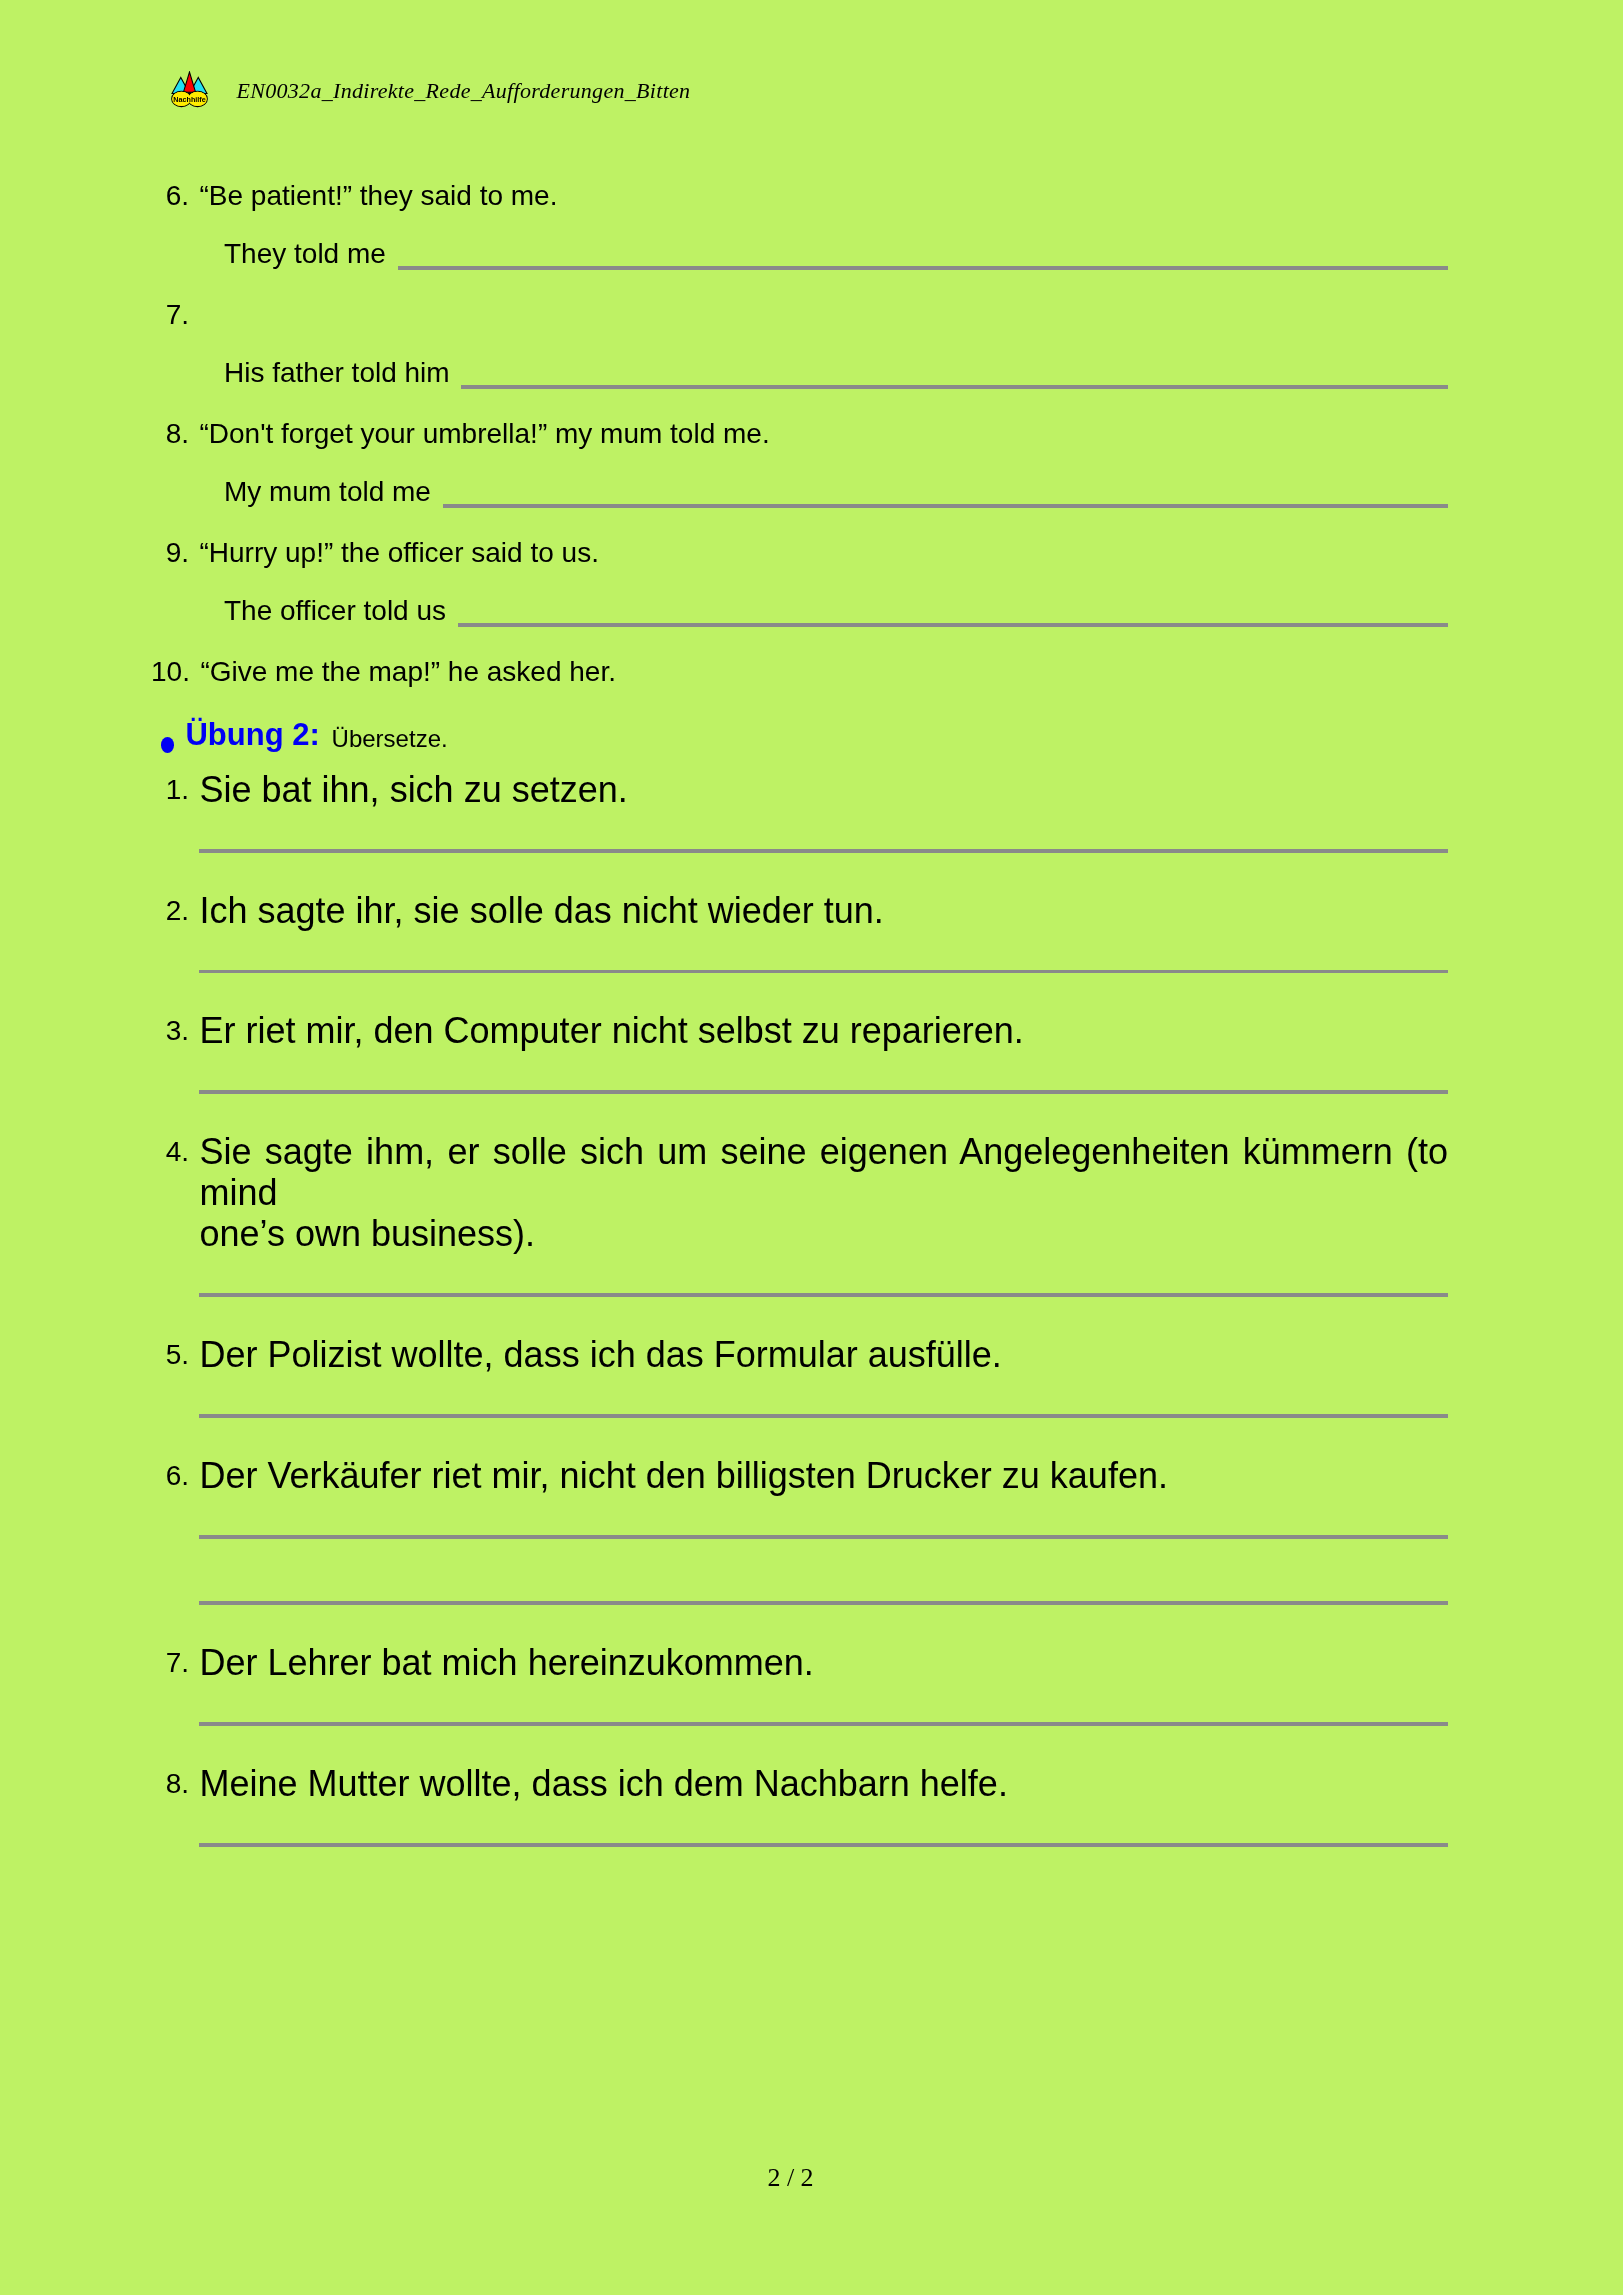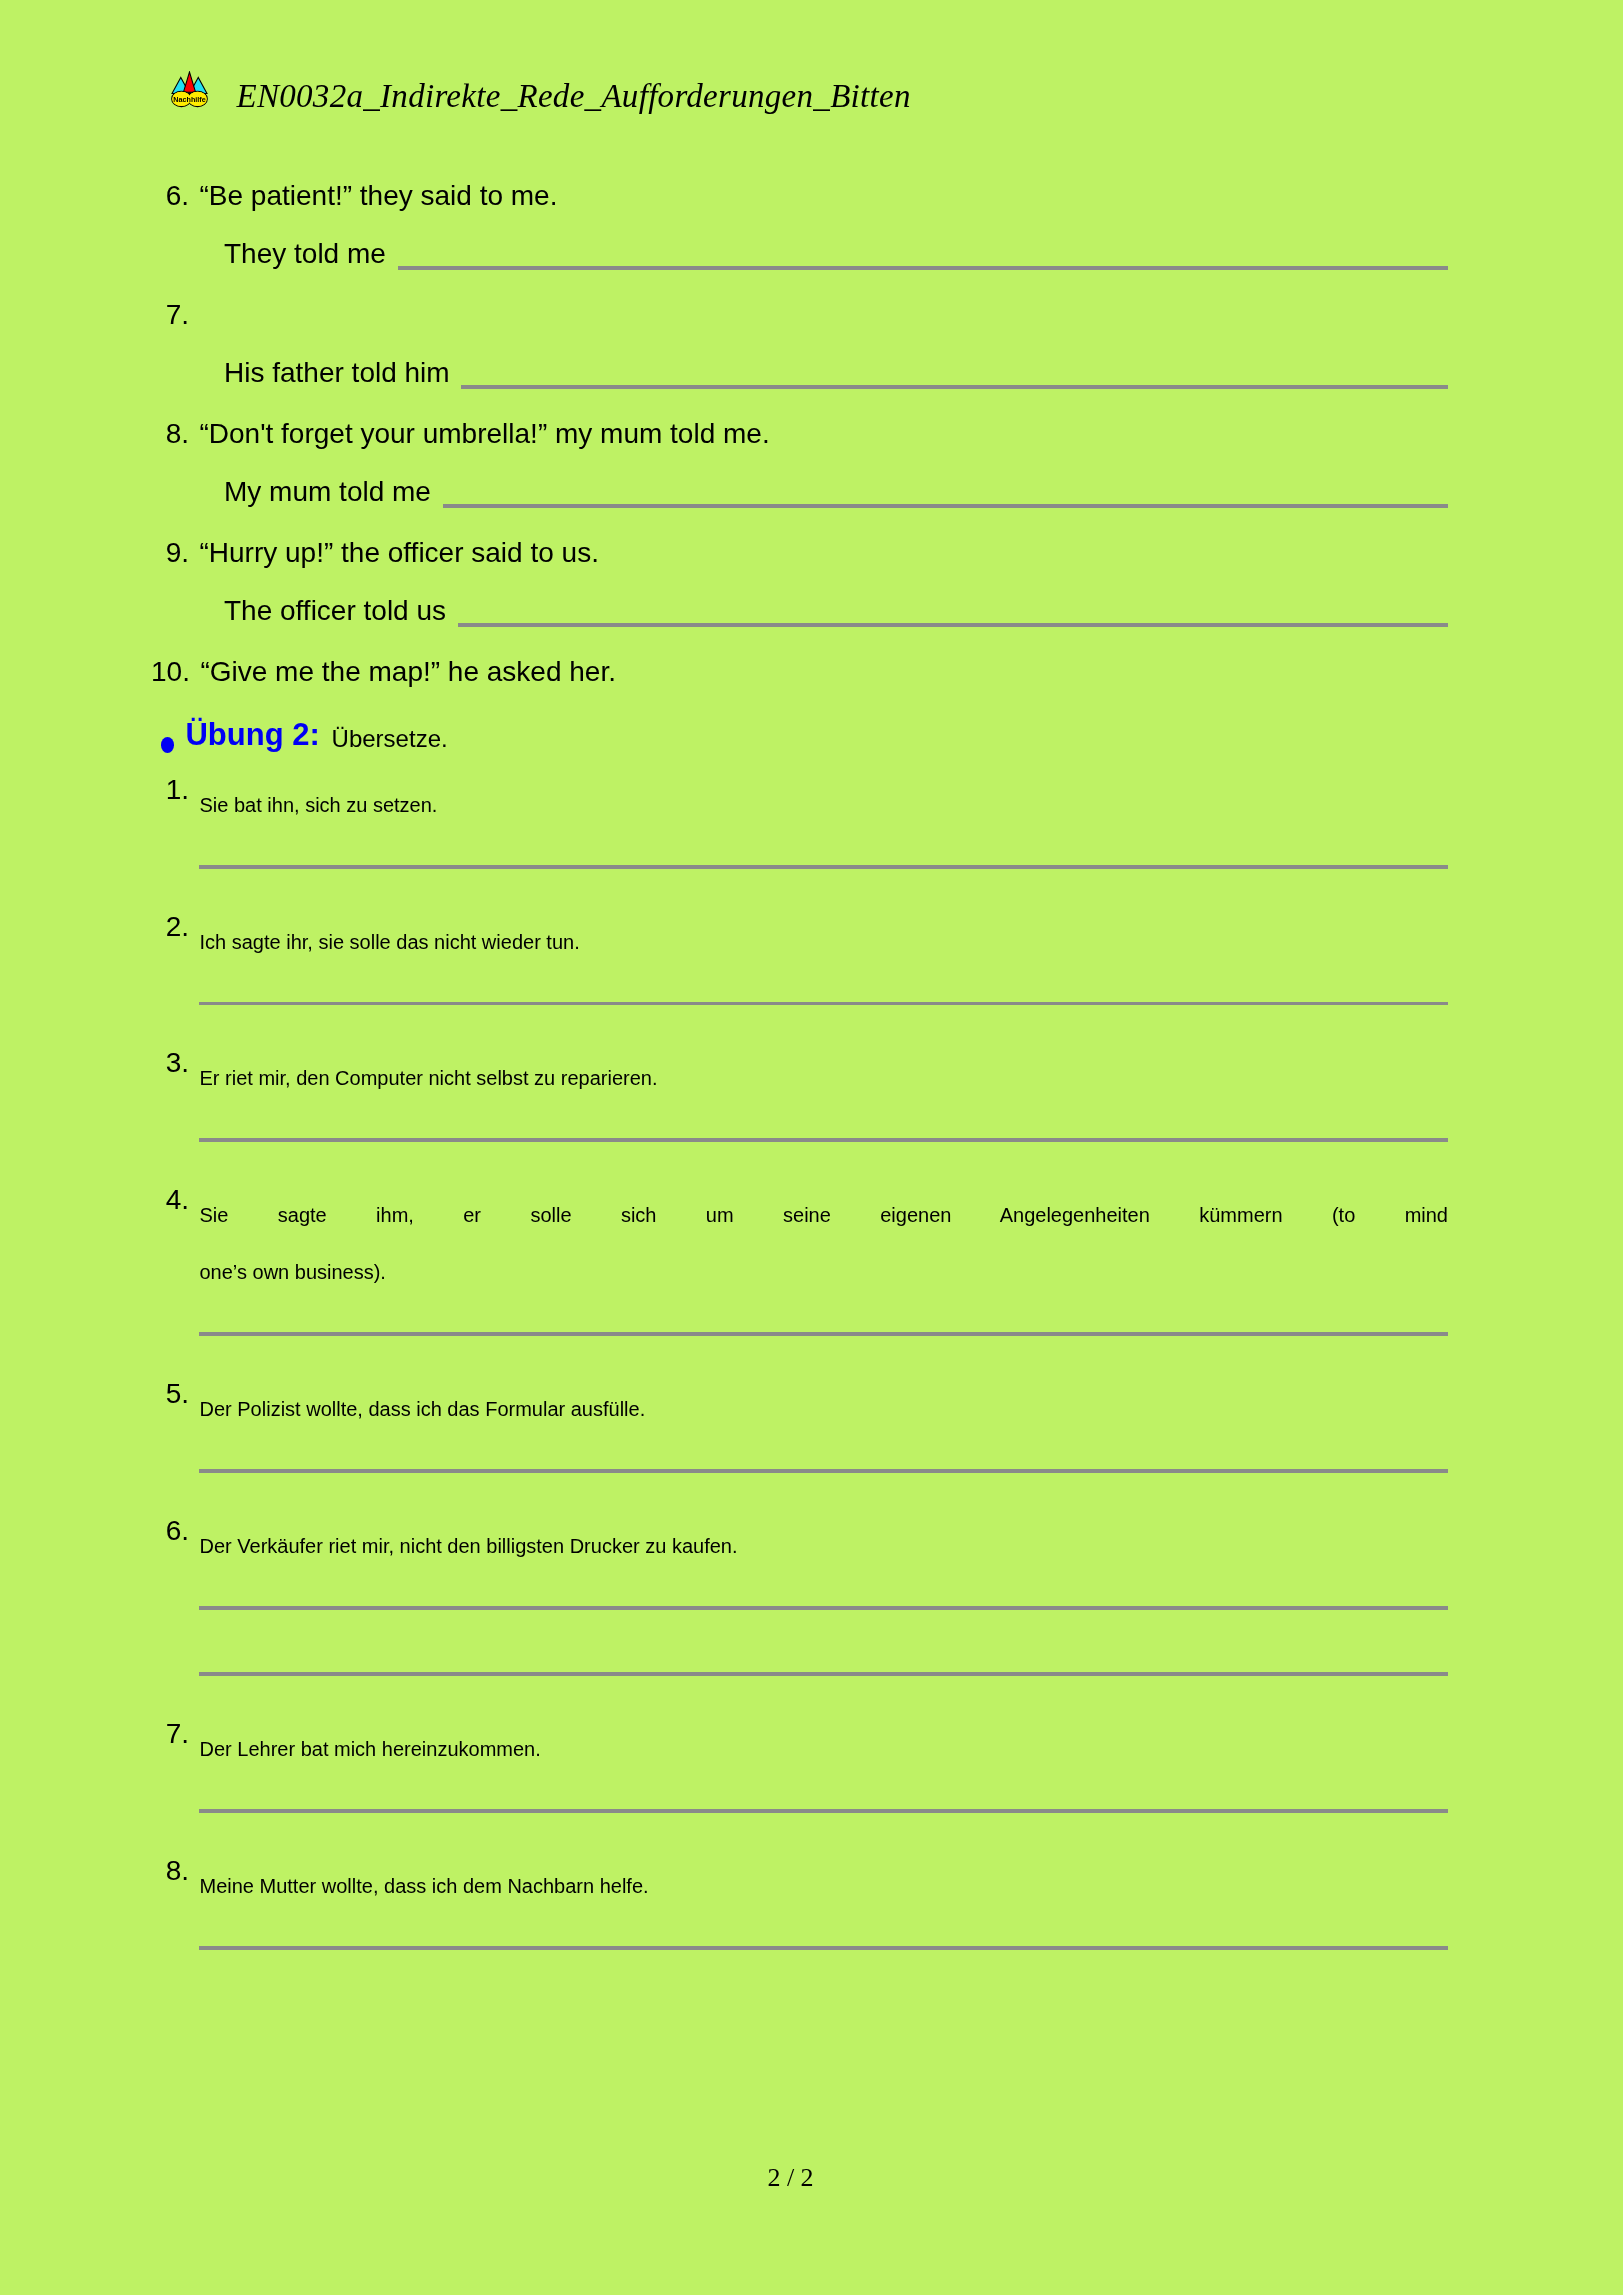--- a/index.html
+++ b/index.html
@@ -15,21 +15,21 @@
   }
 
   
   .header { position:absolute; top:71px; left:170px; display:flex; align-items:flex-start; }
   .logo { width:39px; height:37px; flex:0 0 auto; }
   .doc-title {
     margin-left:27.5px;
     padding-top:6.5px;
     font-family:"Liberation Serif","DejaVu Serif",serif;
     font-style:italic;
-    font-size:33px;
+    font-size:22px;
     line-height:1.15;
     letter-spacing:0.3px;
     white-space:nowrap;
   }
 
   
   .content { position:absolute; top:175px; left:151px; width:1297px; }
 
   .num {
     flex:0 0 38px;
@@ -59,21 +59,21 @@
   
   .u2-header { display:flex; align-items:flex-end; margin-top:15px; padding-left:9.8px; height:41px; }
   .bullet { width:13.7px; height:16.4px; border-radius:50%; background:#0000f5; flex:0 0 auto; }
   .u2-label { margin-left:11px; font-size:31px; font-weight:bold; color:#0000f5; white-space:nowrap; }
   .u2-instr { margin-left:11.8px; font-size:24px; white-space:nowrap; }
 
   
   .u2-item { margin-top:37px; }
   .u2-item.first { margin-top:15.7px; }
   .u2-row { display:flex; }
-  .u2-text { font-size:20px; line-height:41px; width:1249px;margin-top:16px; }
+  .u2-text { font-size:36px; line-height:41px; width:1249px; }
   .u2-text.justify { text-align:justify; text-align-last:justify; }
   .u2-cont { display:flex; }
   .u2-cont .num { visibility:hidden; }
   .ans-line { width:1249px; margin-left:48px; margin-top:39px; height:3.9px; background:#8a8a8a; }
   .ans-line.second { margin-top:62px; }
 
   
   .footer {
     position:absolute;
     top:2163px;

